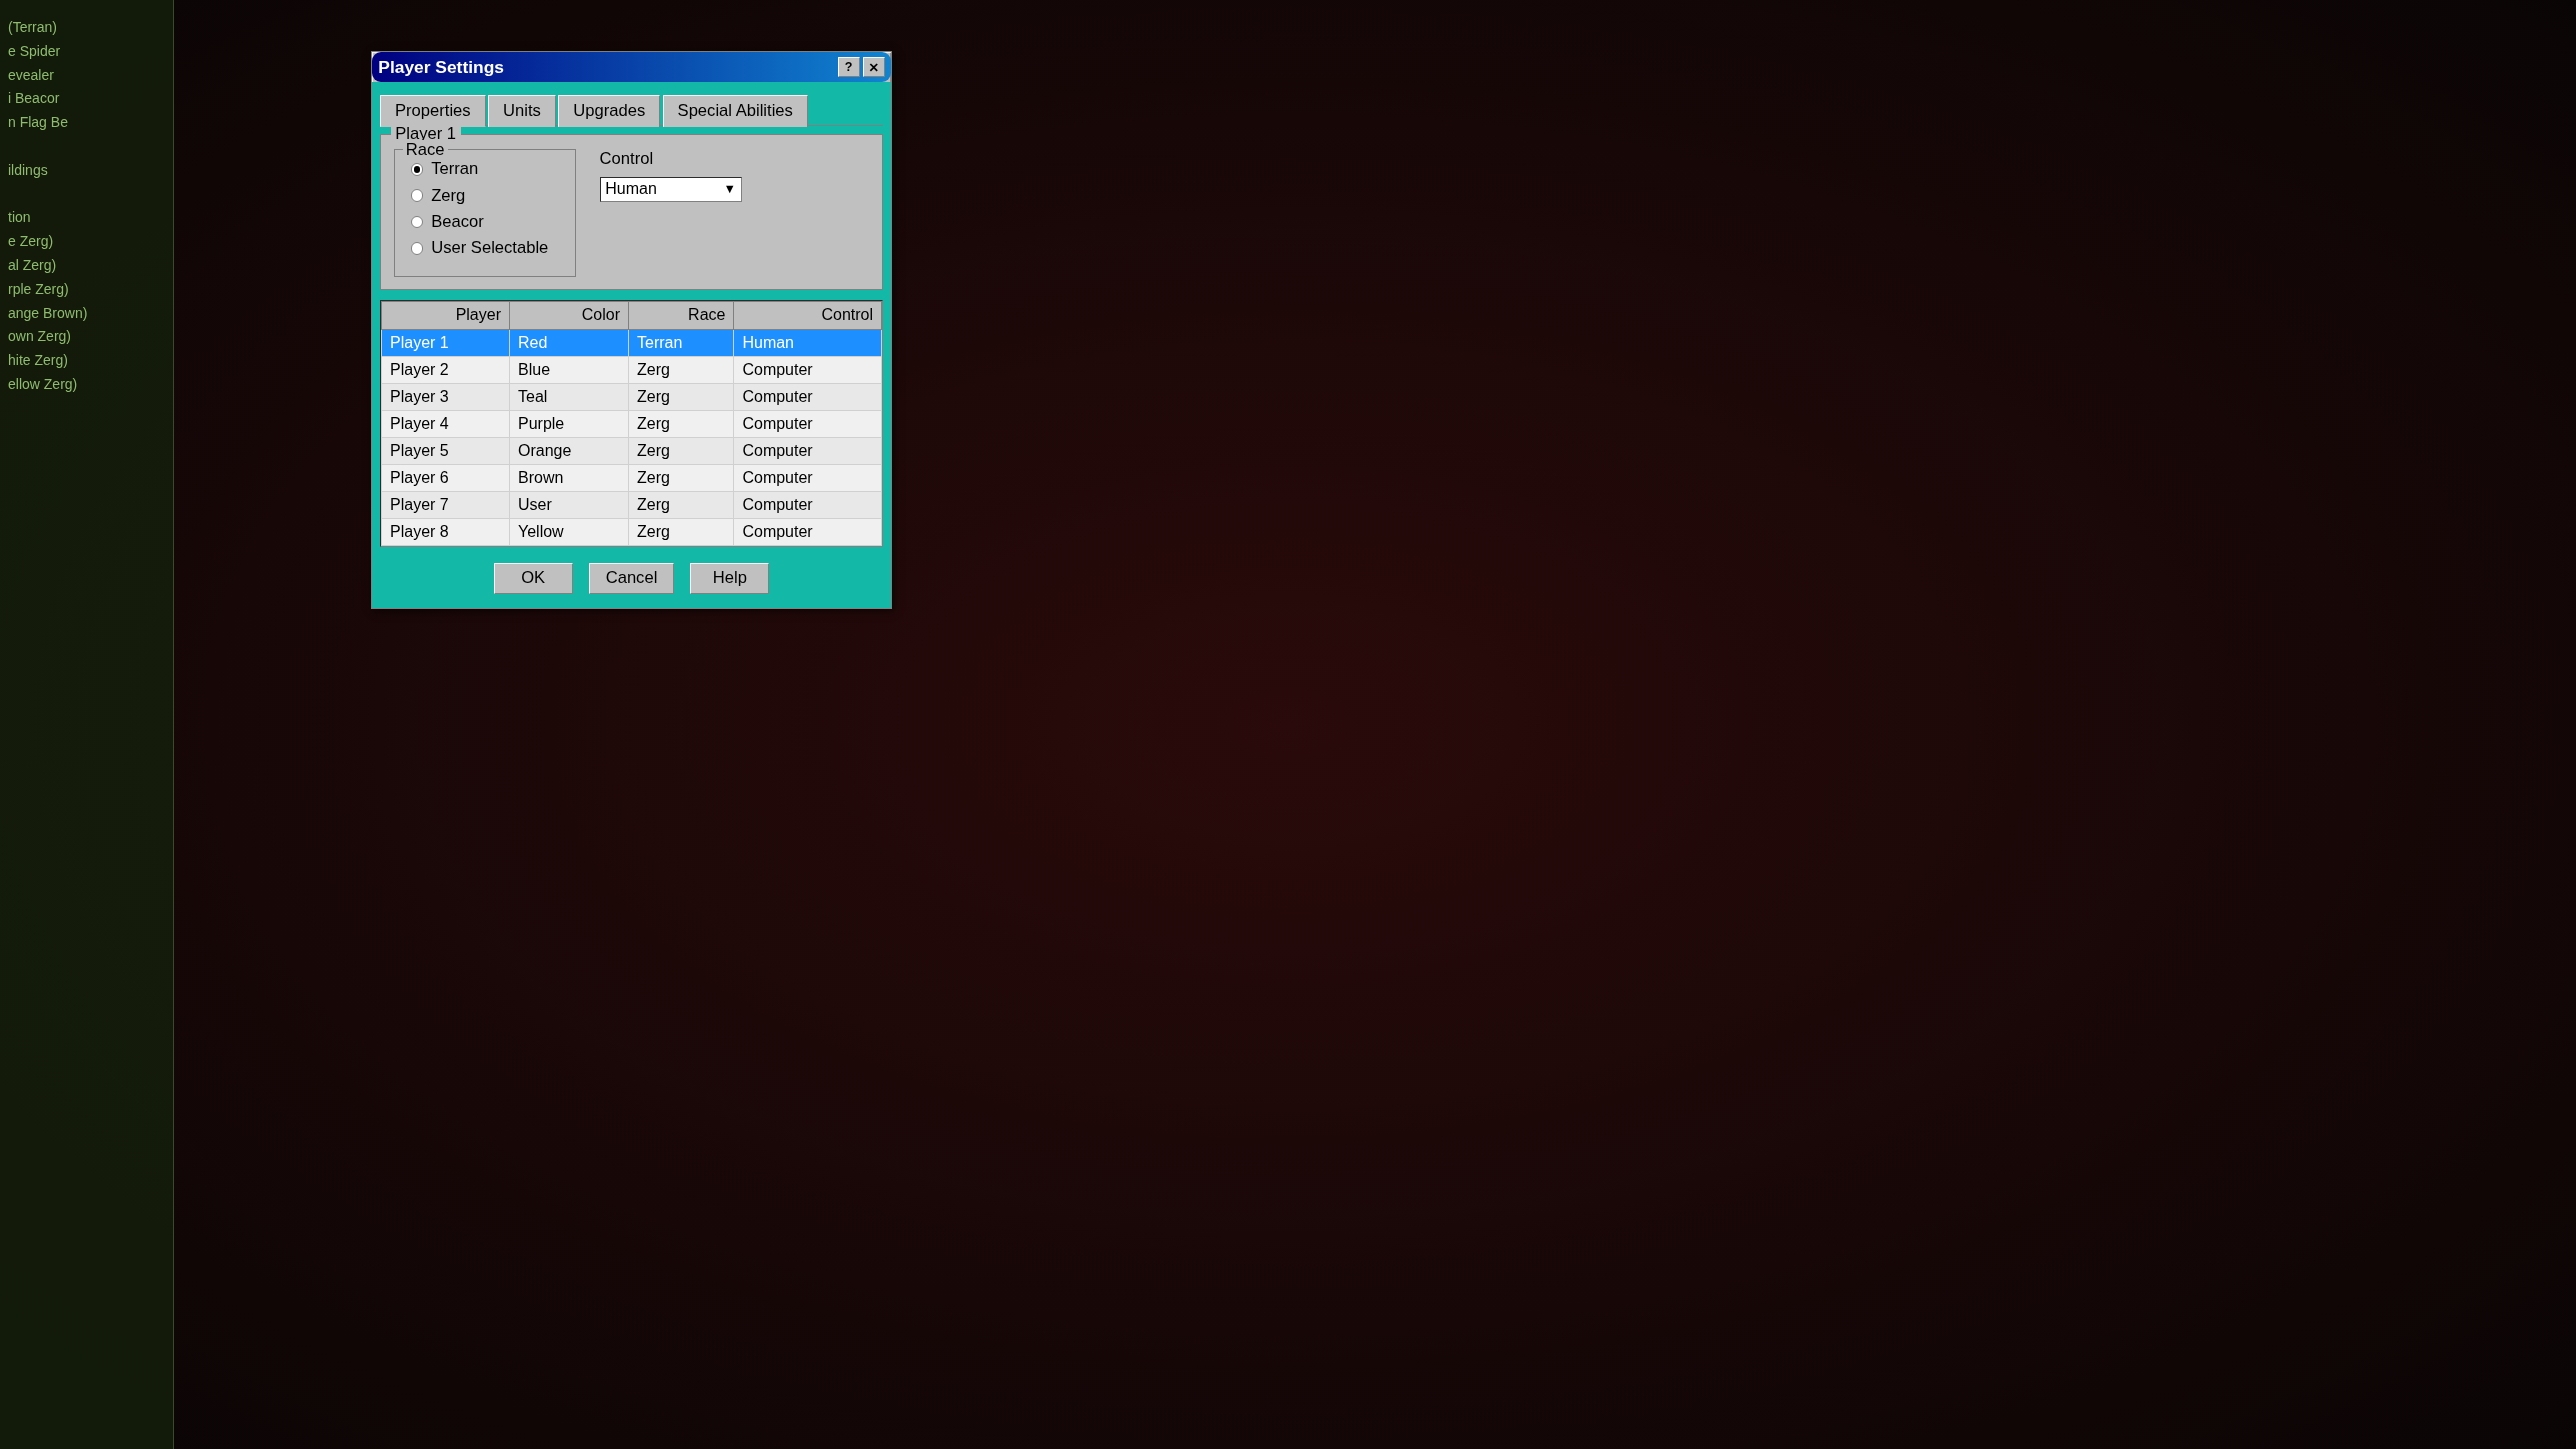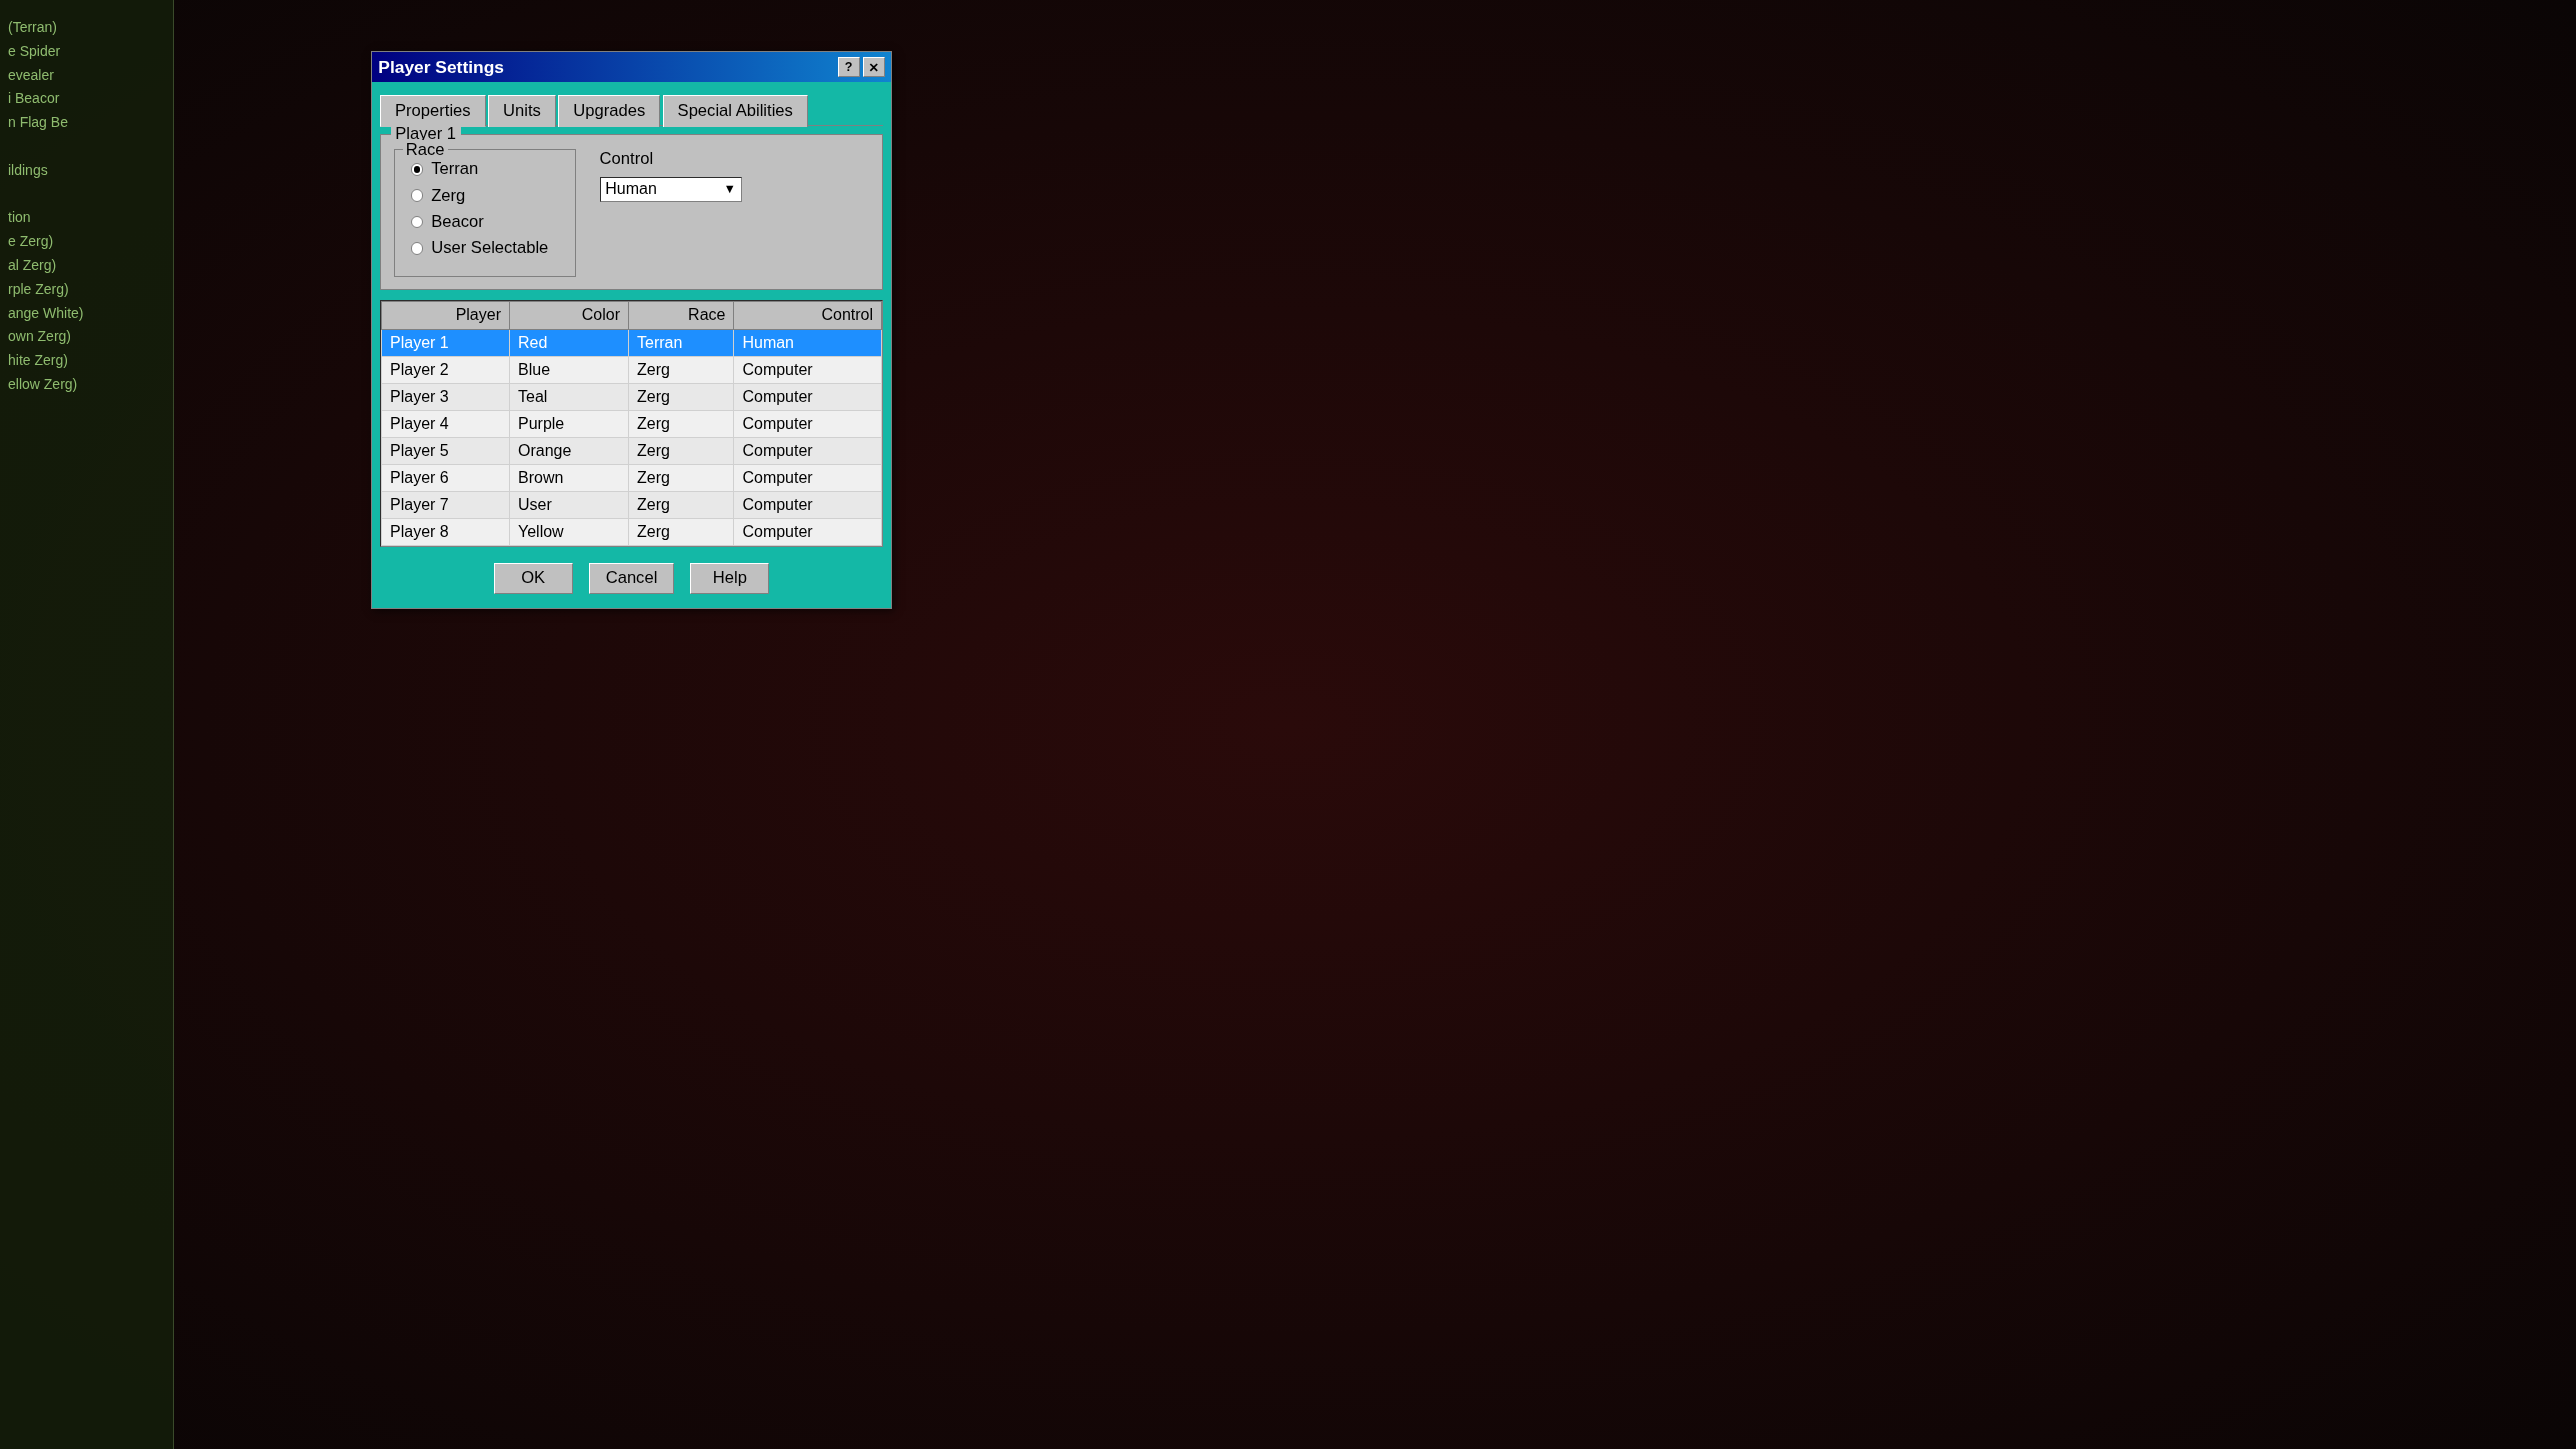--- a/index.html
+++ b/index.html
@@ -47,20 +47,21 @@
 
     .dialog-titlebar {
       background: linear-gradient(to right, #000080, #1084d0);
       color: white;
       padding: 4.7px 6.3px;
       display: flex;
       align-items: center;
       justify-content: space-between;
       font-size: 17.4px;
       font-weight: bold;
+      border-radius: 9px;
     }
 
     .titlebar-buttons {
       display: flex;
       gap: 3.2px;
     }
 
     .titlebar-btn {
       width: 22px;
       height: 20.5px;
@@ -289,21 +290,21 @@
   <div>evealer</div>
   <div>i Beacor</div>
   <div>n Flag Be</div>
   <br>
   <div>ildings</div>
   <br>
   <div>tion</div>
   <div>e Zerg)</div>
   <div>al Zerg)</div>
   <div>rple Zerg)</div>
-  <div>ange White)</div>
+  <div>ange Brown)</div>
   <div>own Zerg)</div>
   <div>hite Zerg)</div>
   <div>ellow Zerg)</div>
 </div>
 
 <div class="dialog-container">
 
   <div class="dialog-titlebar">
     <span>Player Settings</span>
     <div class="titlebar-buttons">

